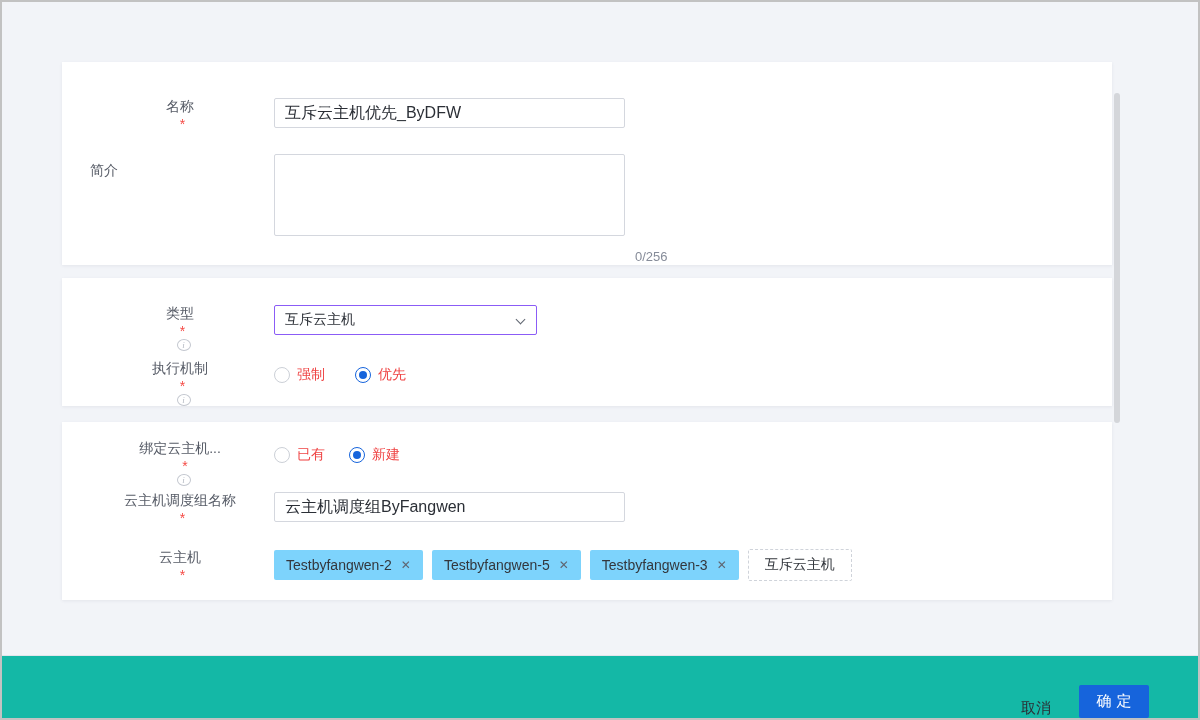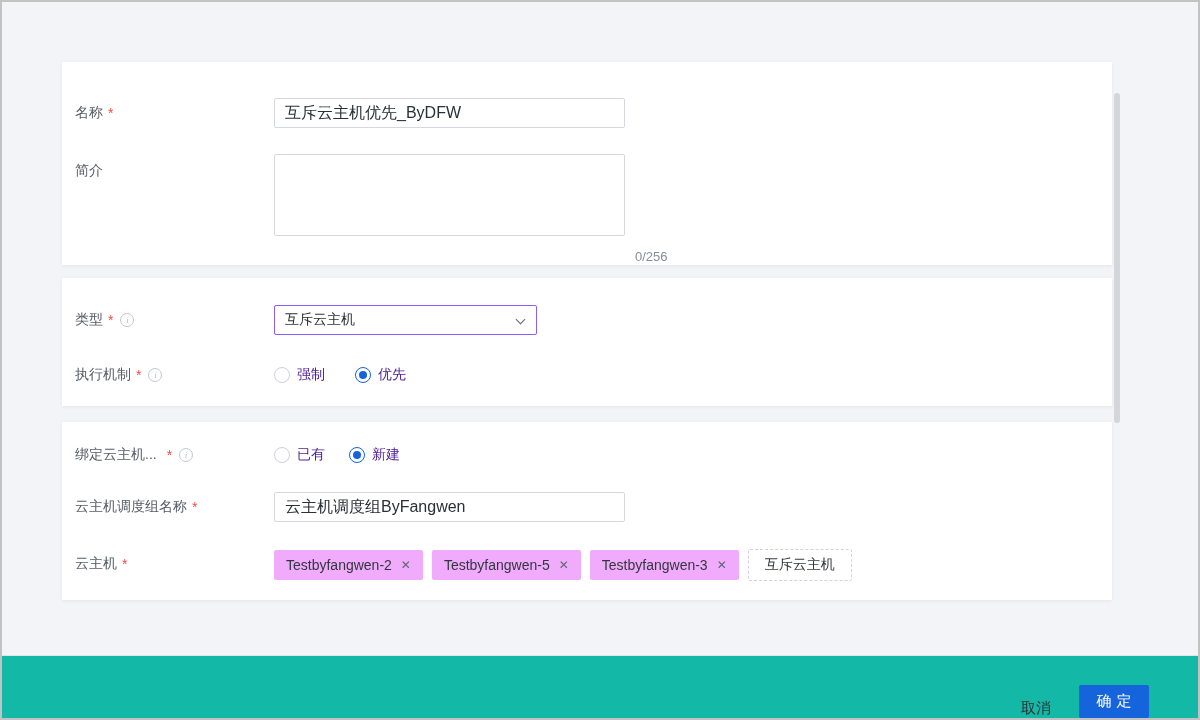--- a/index.html
+++ b/index.html
@@ -60,27 +60,28 @@
     width: 1050px;
     background: #fff;
     box-shadow: 0 1px 3px rgba(60, 70, 90, 0.08);
   }
   .card1 { top: 12px; height: 203px; }
   .card2 { top: 228px; height: 128px; }
   .card3 { top: 372px; height: 178px; }
   .row { position: absolute; left: 0; right: 0; display: flex; }
   .label-col {
     position: absolute;
-    left: 13px;
+    left: 28px;
     width: 180px;
     display: flex;
     align-items: center;
     height: 30px;
     color: #565b66;
     white-space: nowrap;
+    flex-direction: column;
   }
   .label-text { color: #565b66; }
   .asterisk { color: #f54a45; margin-left: 5px; }
   .info-icon {
     display: inline-flex;
     align-items: center;
     justify-content: center;
     width: 14px; height: 14px;
     border: 1px solid #c3c7cf;
     border-radius: 50%;
@@ -160,28 +161,28 @@
   }
   .radio-item.checked .radio-circle { border-color: #1664dc; }
   .radio-item.checked .radio-circle::after {
     content: "";
     position: absolute;
     left: 3px; top: 3px;
     width: 8px; height: 8px;
     border-radius: 50%;
     background: #1664dc;
   }
-  .radio-label { margin-left: 7px; color: #4c1d95; }
+  .radio-label { margin-left: 7px; color: #ef4444; }
   
   .tags-row { display: flex; align-items: center; }
   .tag {
     display: flex;
     align-items: center;
     height: 30px;
-    background: #f0abfc;
+    background: #7dd3fc;
     border-radius: 2px;
     padding: 0 12px;
     margin-right: 9px;
     font-size: 14px;
     color: #33373d;
     white-space: nowrap;
   }
   .tag-close {
     margin-left: 9px;
     font-size: 12px;

